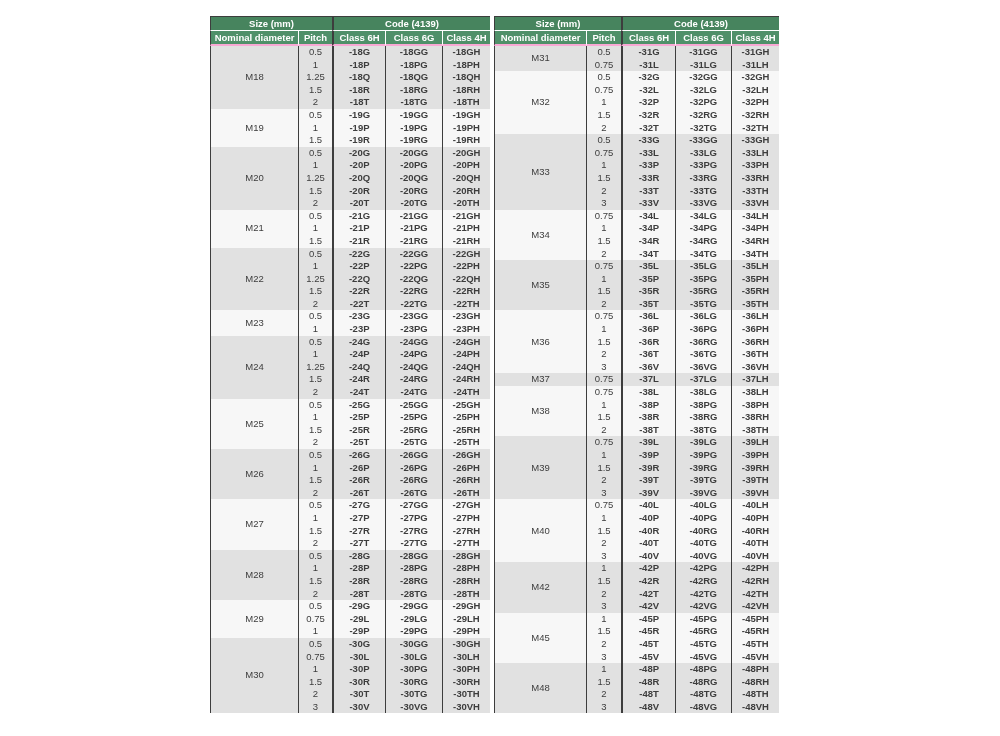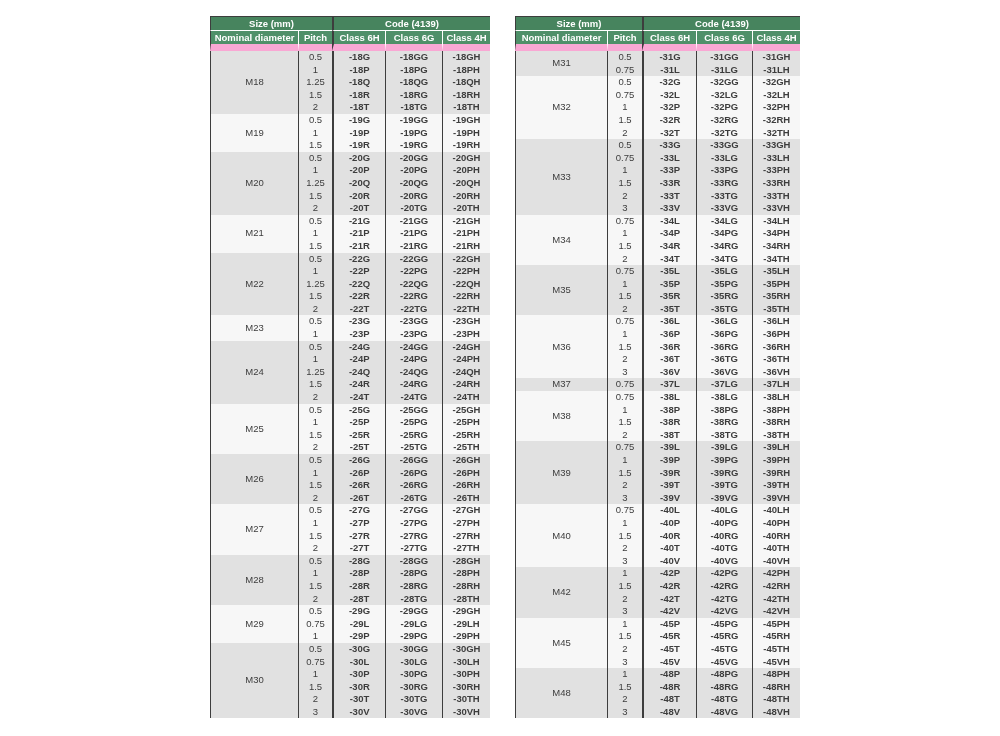--- a/index.html
+++ b/index.html
@@ -13,21 +13,21 @@
     width: 1000px;
     height: 736px;
     background: #ffffff;
     overflow: hidden;
   }
   .tables-row {
     position: absolute;
     left: 210px;
     top: 16px;
     display: flex;
-    gap: 25px;
+    gap: 4px;
     align-items: flex-end;
   }
   table.code-table {
     border-collapse: separate;
     border-spacing: 0;
     table-layout: fixed;
     border-top: 1px solid #3d3d3d;
   }
   table.code-table th,
   table.code-table td {
@@ -48,21 +48,21 @@
     height: 13px;
     line-height: 13px;
     border-bottom: 1px solid #ffffff;
   }
   tr.h2 th {
     background: #4f9069;
     color: #ffffff;
     font-weight: bold;
     height: 13px;
     line-height: 13px;
-    border-bottom: 7px solid #f9a8d4;
+    border-bottom: 2px solid #f9a8d4;
   }
   
   .bl-dark  { border-left: 1px solid #3d3d3d; }   
   .bl-sect  { border-left: 2px solid #3d3d3d; }   
   .bl-white { border-left: 1px solid #ffffff; }   
   
   tbody td {
     height: 12.6px;
     line-height: 12.6px;
   }

